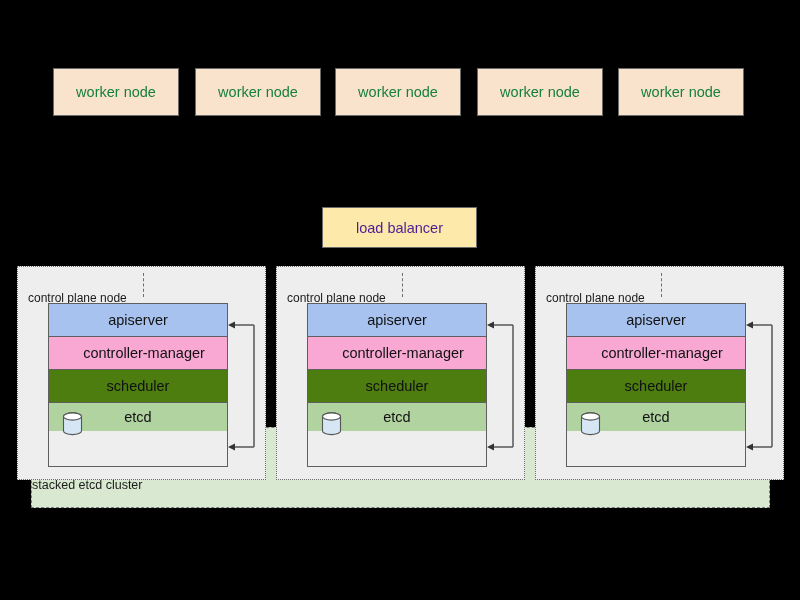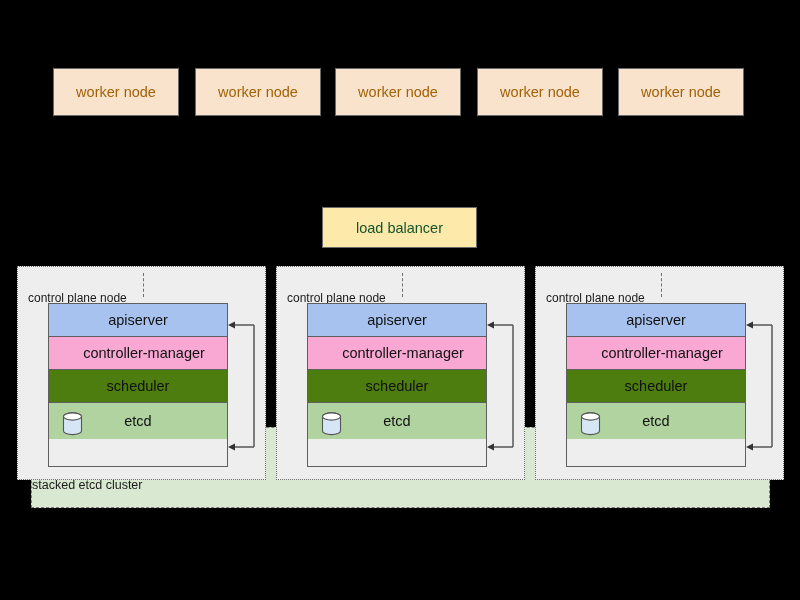--- a/index.html
+++ b/index.html
@@ -22,38 +22,38 @@
     top: 68px;
     width: 126px;
     height: 48px;
     background: #fae3cd;
     border: 1px solid #6b6b6b;
     box-sizing: border-box;
     display: flex;
     align-items: center;
     justify-content: center;
     font-size: 14.5px;
-    color: #a16207;
+    color: #15803d;
   }
 
   
   .load-balancer {
     position: absolute;
     left: 322px;
     top: 207px;
     width: 155px;
     height: 41px;
     background: #fde9a9;
     border: 1px solid #6b6b6b;
     box-sizing: border-box;
     display: flex;
     align-items: center;
     justify-content: center;
     font-size: 14.5px;
-    color: #14532d;
+    color: #4c1d95;
   }
 
   
   .etcd-cluster {
     position: absolute;
     left: 31px;
     top: 427px;
     width: 739px;
     height: 81px;
     background: #d9e8d0;
@@ -125,21 +125,21 @@
     border-bottom: 1.5px solid #5f5f5f;
     padding-left: 12px;
   }
   .row-scheduler {
     background: #4d7c0f;
     border-bottom: 1.5px solid #5f5f5f;
     justify-content: center;
   }
   .row-etcd {
     background: #b0d3a0;
-    height: 36px;
+    height: 28px;
   }
 
   
   .db-icon {
     position: absolute;
     left: 13px;
     top: 9px;
     width: 21px;
     height: 24px;
   }

